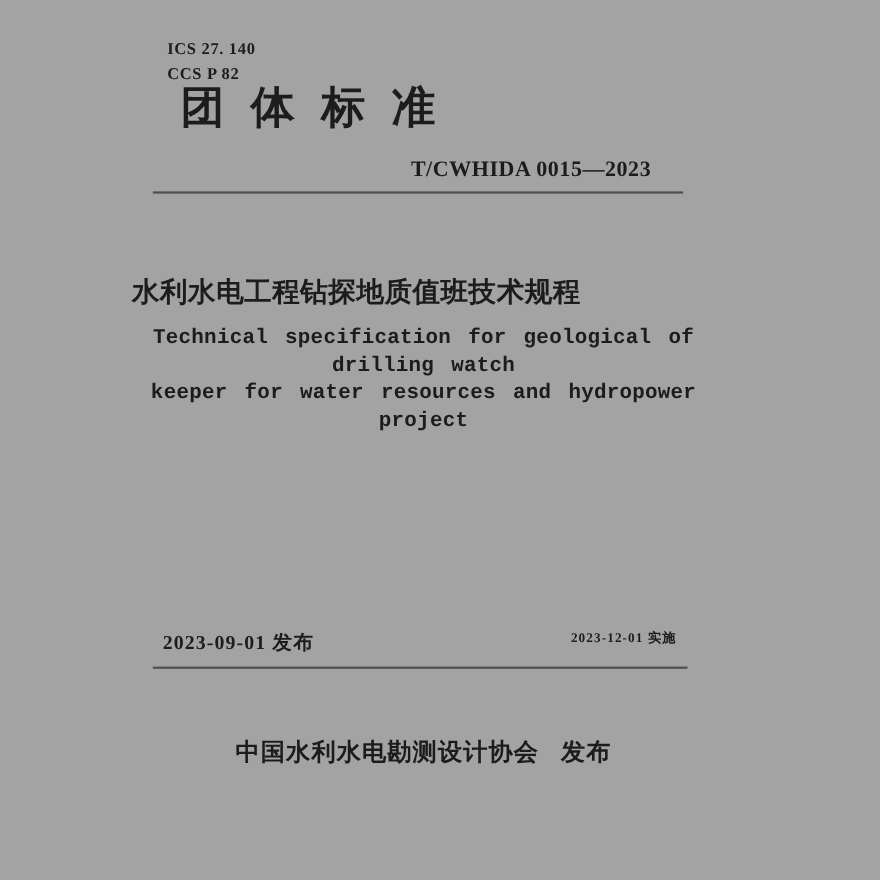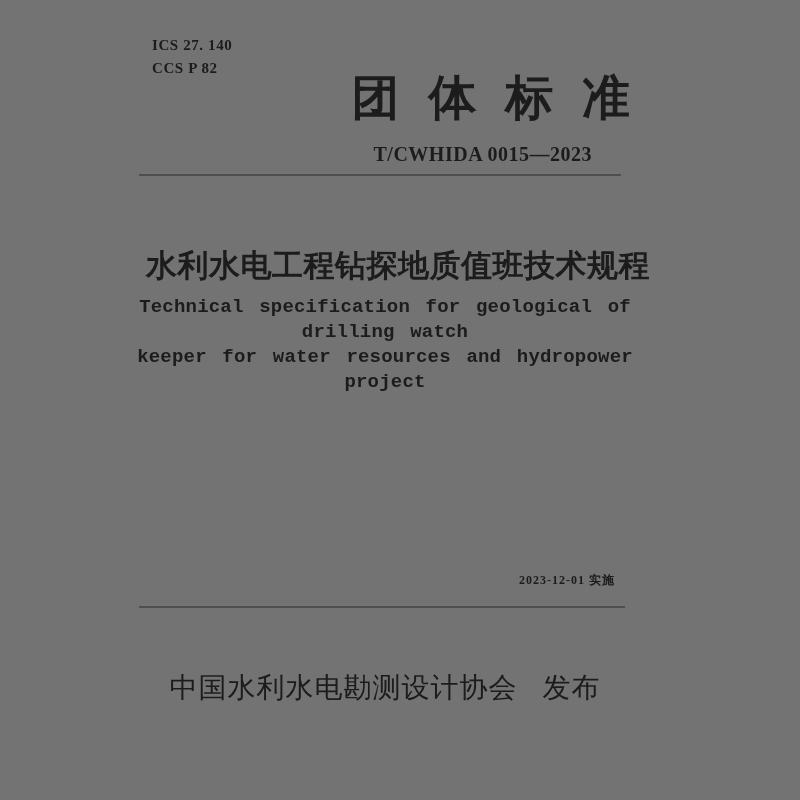--- a/index.html
+++ b/index.html
@@ -4,45 +4,45 @@
 <style>
   html, body {
     margin: 0;
     padding: 0;
     background: #ffffff;
   }
   #page {
     position: relative;
     width: 800px;
     height: 800px;
-    background: #737373;
+    background: #a3a3a3;
     color: #1c1c1c;
     overflow: hidden;
     font-family: "Liberation Serif", "DejaVu Serif", serif;
   }
   .ics-block {
     position: absolute;
     left: 152px;
     top: 34px;
     font-family: "Liberation Serif", "DejaVu Serif", serif;
     font-weight: bold;
     font-size: 15px;
     line-height: 23px;
     letter-spacing: 0.6px;
   }
   .doc-type {
     position: absolute;
     left: 140px;
     top: 76px;
     width: 490px;
     margin: 0;
-    text-align: right;
+    text-align: left;
     font-family: "Liberation Sans", "DejaVu Sans", sans-serif;
     font-weight: bold;
-    font-size: 48px;
+    font-size: 40px;
     line-height: 44px;
     letter-spacing: 0.6em;
     padding-left: 0.6em;
     white-space: nowrap;
   }
   .std-no {
     position: absolute;
     right: 208px;
     top: 143px;
     font-family: "Liberation Serif", "DejaVu Serif", serif;
@@ -65,24 +65,24 @@
     left: 139px;
     top: 606px;
     width: 486px;
   }
   .cn-title {
     position: absolute;
     left: 120px;
     top: 246px;
     width: 530px;
     margin: 0;
-    text-align: right;
+    text-align: left;
     font-family: "Liberation Sans", "DejaVu Sans", sans-serif;
     font-weight: bold;
-    font-size: 31px;
+    font-size: 25px;
     line-height: 40px;
     letter-spacing: 0.5px;
     white-space: nowrap;
   }
   .en-title {
     position: absolute;
     left: 120px;
     top: 295px;
     width: 530px;
     text-align: center;
@@ -113,22 +113,22 @@
     letter-spacing: 1px;
     white-space: nowrap;
   }
   .publisher {
     position: absolute;
     left: 120px;
     top: 669px;
     width: 530px;
     text-align: center;
     font-family: "Liberation Sans", "DejaVu Sans", sans-serif;
-    font-weight: normal;
-    font-size: 28px;
+    font-weight: bold;
+    font-size: 22px;
     letter-spacing: 1px;
     white-space: nowrap;
   }
   .publisher .issue-action {
     margin-left: 0.9em;
   }
 </style>
 </head>
 <body>
 
@@ -145,20 +145,21 @@
 
   <div class="rule rule-top"></div>
 
   <h2 class="cn-title">水利水电工程钻探地质值班技术规程</h2>
 
   <div class="en-title">
     <div>Technical specification for geological of drilling watch</div>
     <div>keeper for water resources and hydropower project</div>
   </div>
 
+  <div class="date-issued">2023-09-01 发布</div>
 
   <div class="date-implemented">2023-12-01 实施</div>
 
   <div class="rule rule-bottom"></div>
 
   <div class="publisher">
     <span>中国水利水电勘测设计协会</span><span class="issue-action">发布</span>
   </div>
 
 </div>

